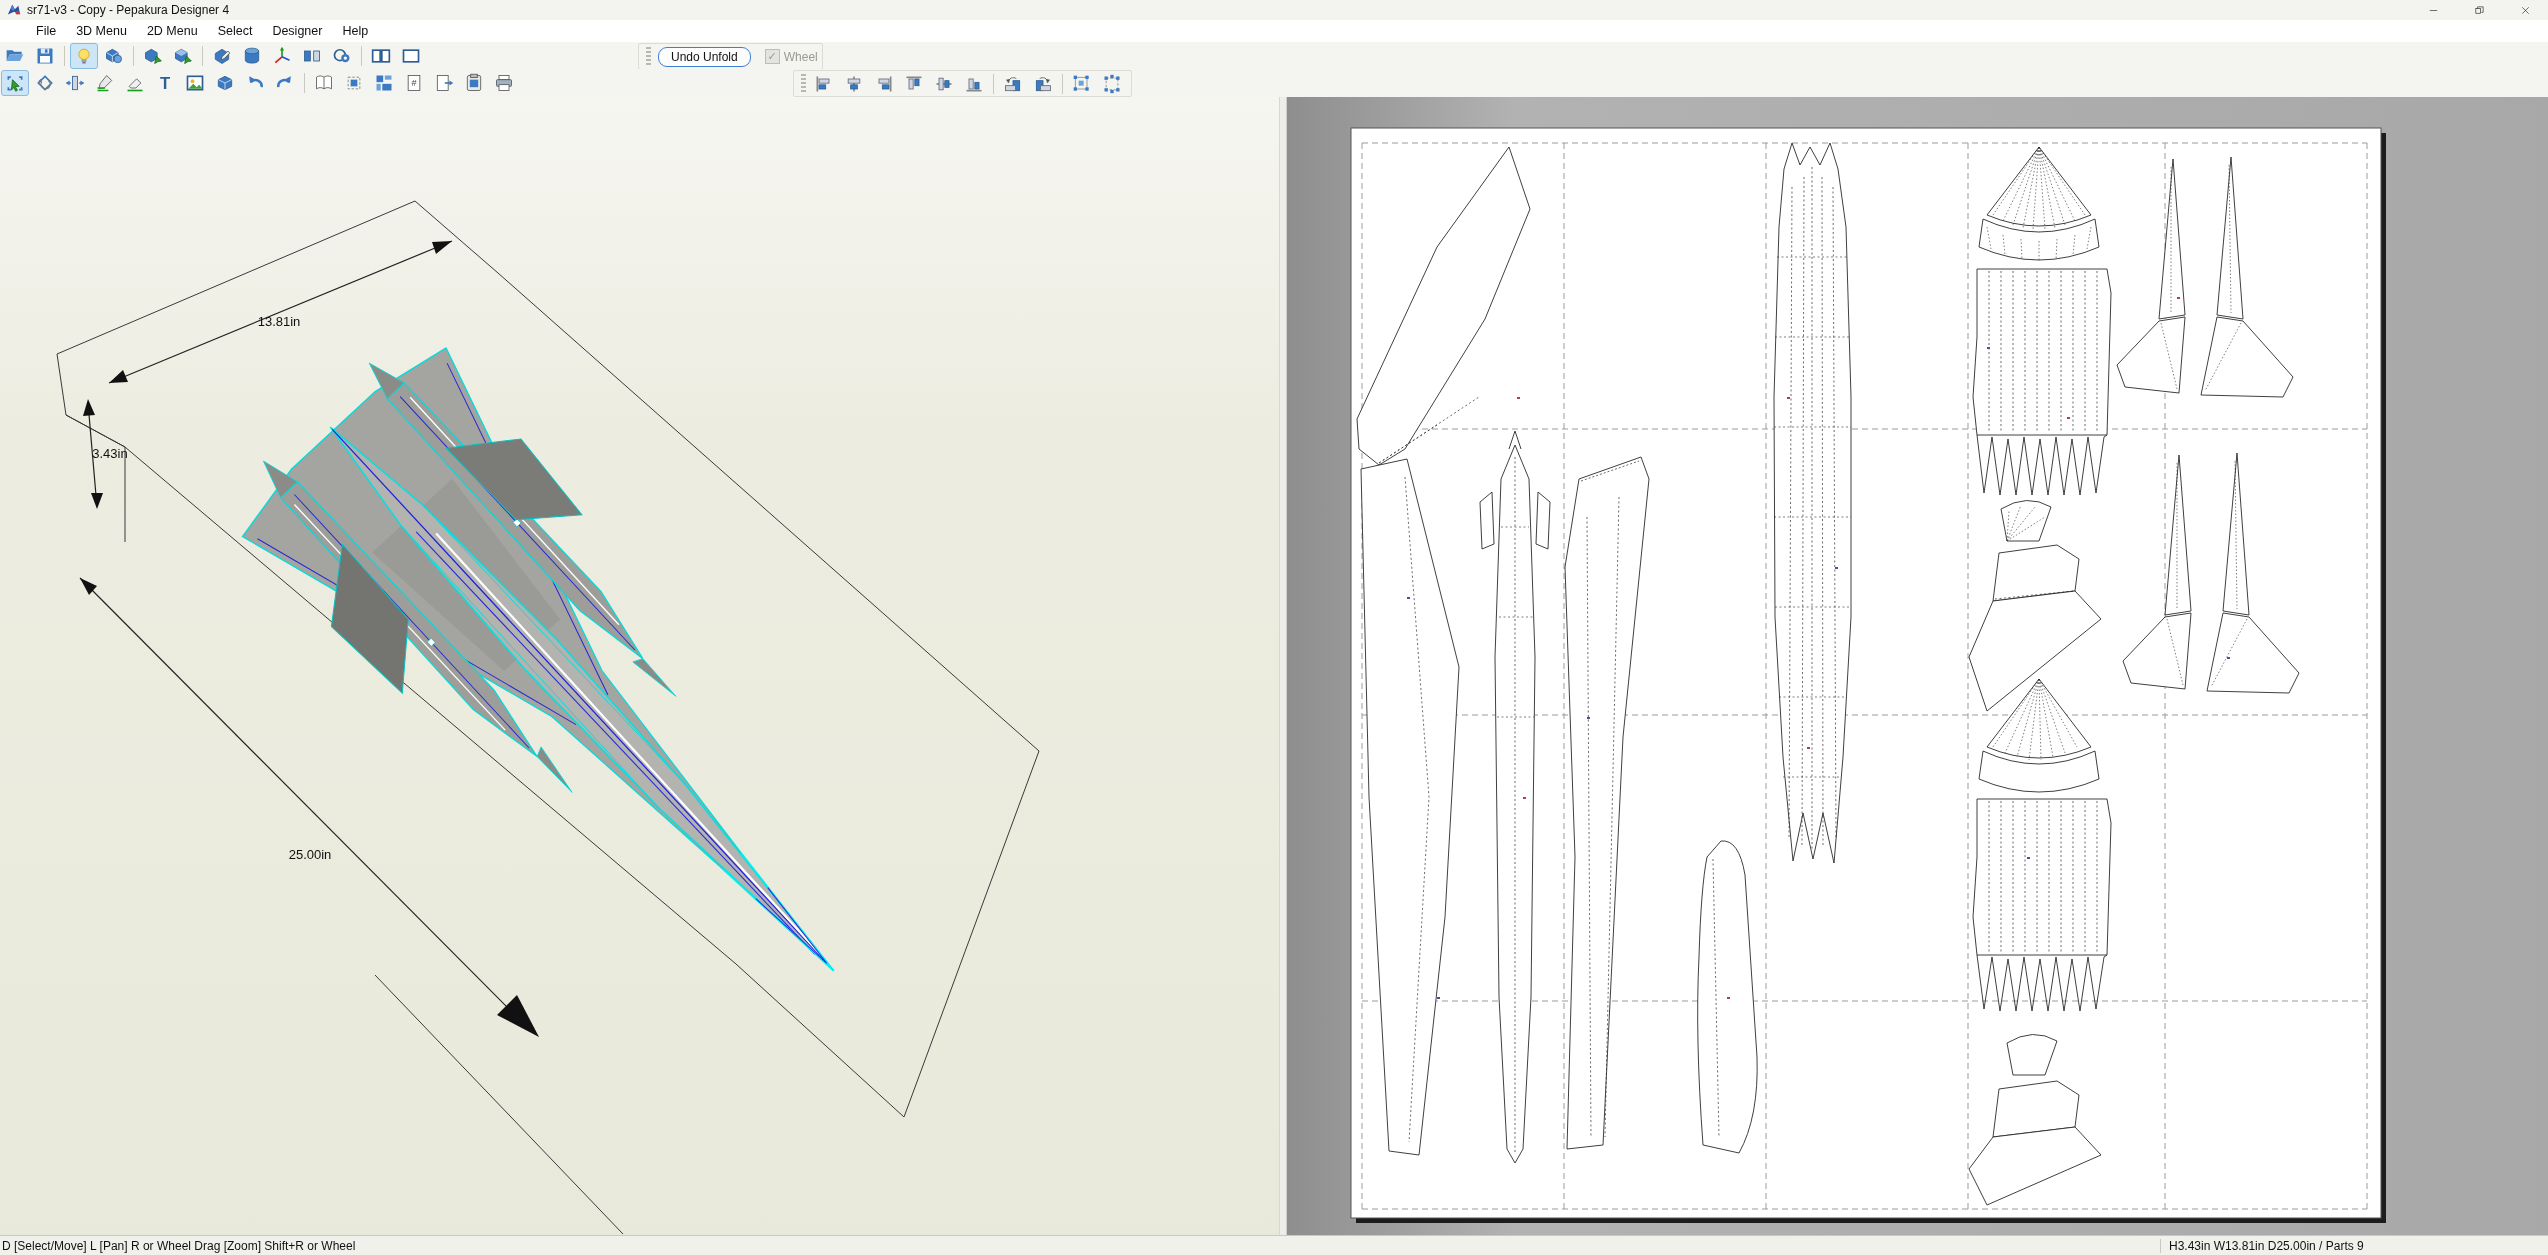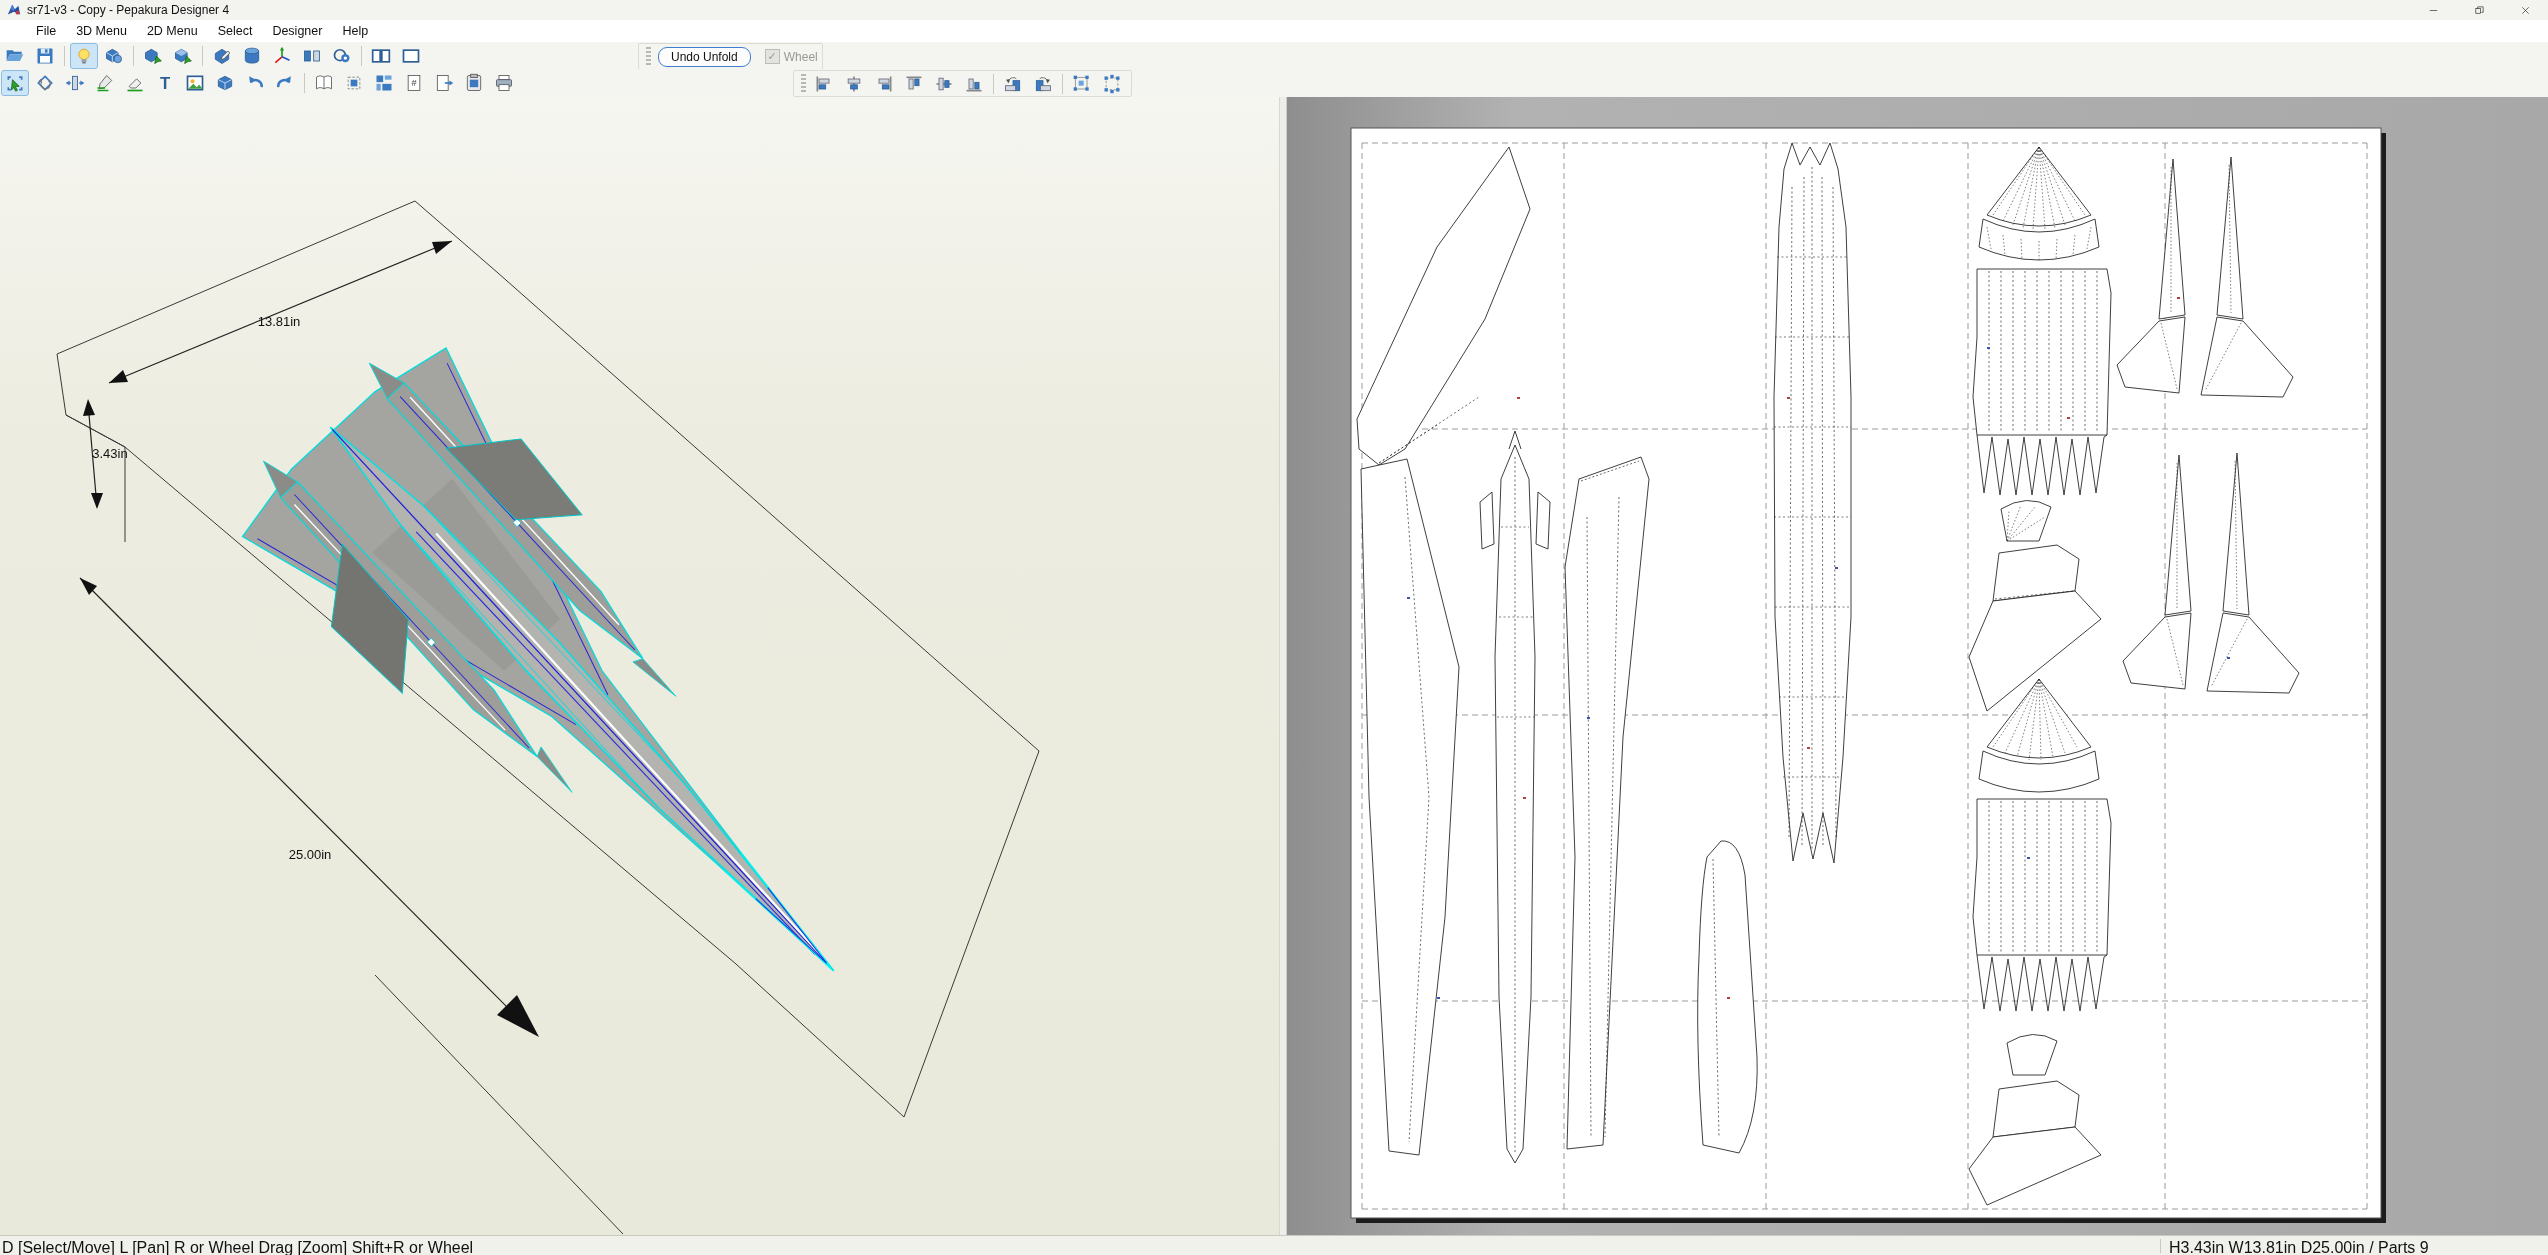--- a/index.html
+++ b/index.html
@@ -31,21 +31,21 @@
   .pill-btn{font-size:12px;color:#111;background:#fdfdfd;border:1px solid #3f7fd2;border-radius:9px;padding:2px 12px;margin:0 4px;}
   .chk{display:flex;align-items:center;margin-left:10px;color:#9a9a94;font-size:12px;}
   .chkbox{width:13px;height:13px;background:#e3e3df;border:1px solid #bdbdb7;margin-right:4px;display:flex;align-items:center;justify-content:center;color:#9a9a94;font-size:11px;line-height:11px;}
   
   .main{position:absolute;left:0;top:97px;width:2548px;height:1138px;}
   .pane3d{position:absolute;left:0;top:0;width:1279px;height:1138px;}
   .divider{position:absolute;left:1279px;top:0;width:8px;height:1138px;background:#ededea;border-left:1px solid #d8d8d2;border-right:1px solid #cfcfc9;box-sizing:border-box;}
   .pane2d{position:absolute;left:1287px;top:0;width:1261px;height:1138px;}
   svg text{font-family:"Liberation Sans",sans-serif;}
   
-  .statusbar{position:absolute;left:0;top:1235px;width:100%;height:20px;background:#f1f1ec;border-top:1px solid #c9c9c2;font-size:16px;color:#111;}
+  .statusbar{position:absolute;left:0;top:1235px;width:100%;height:20px;background:#f1f1ec;border-top:1px solid #c9c9c2;font-size:12px;color:#111;}
   .status-left{position:absolute;left:2px;top:3px;white-space:nowrap;}
   .status-right{position:absolute;left:2160px;top:3px;white-space:nowrap;padding-left:8px;border-left:1px solid #c9c9c2;height:14px;text-align:right;}
 </style>
 </head>
 <body>
 
 <div class="window">
 
   <div class="titlebar">
     <svg class="appicon" viewBox="0 0 16 16">

